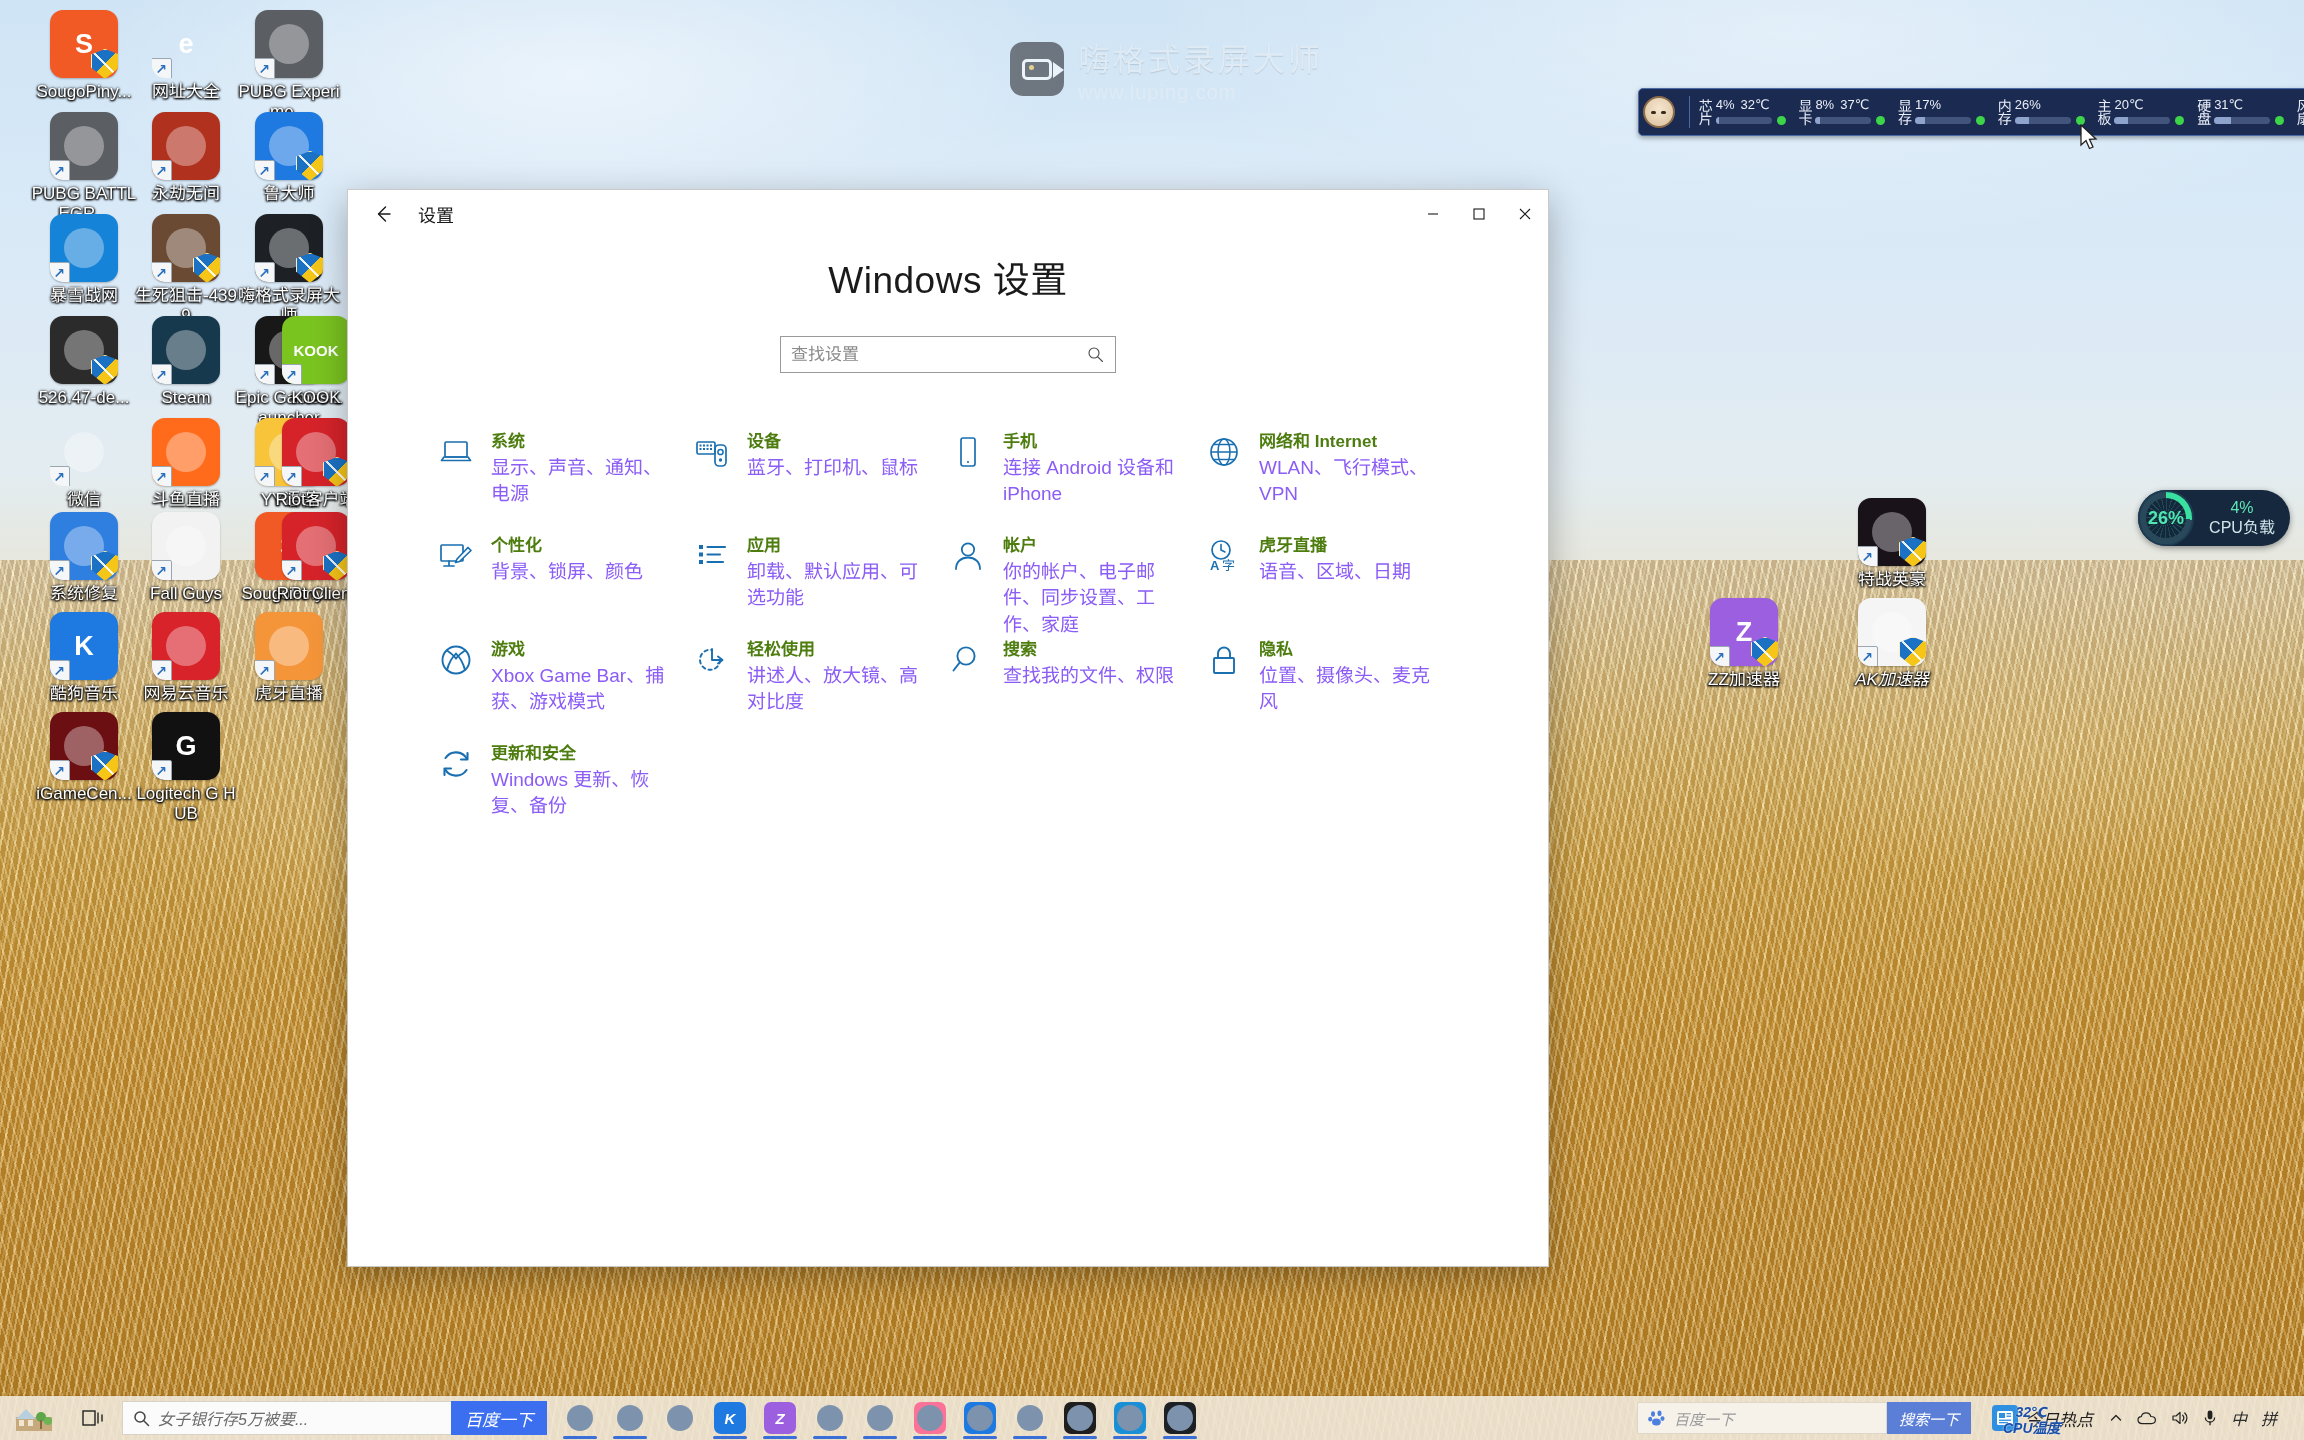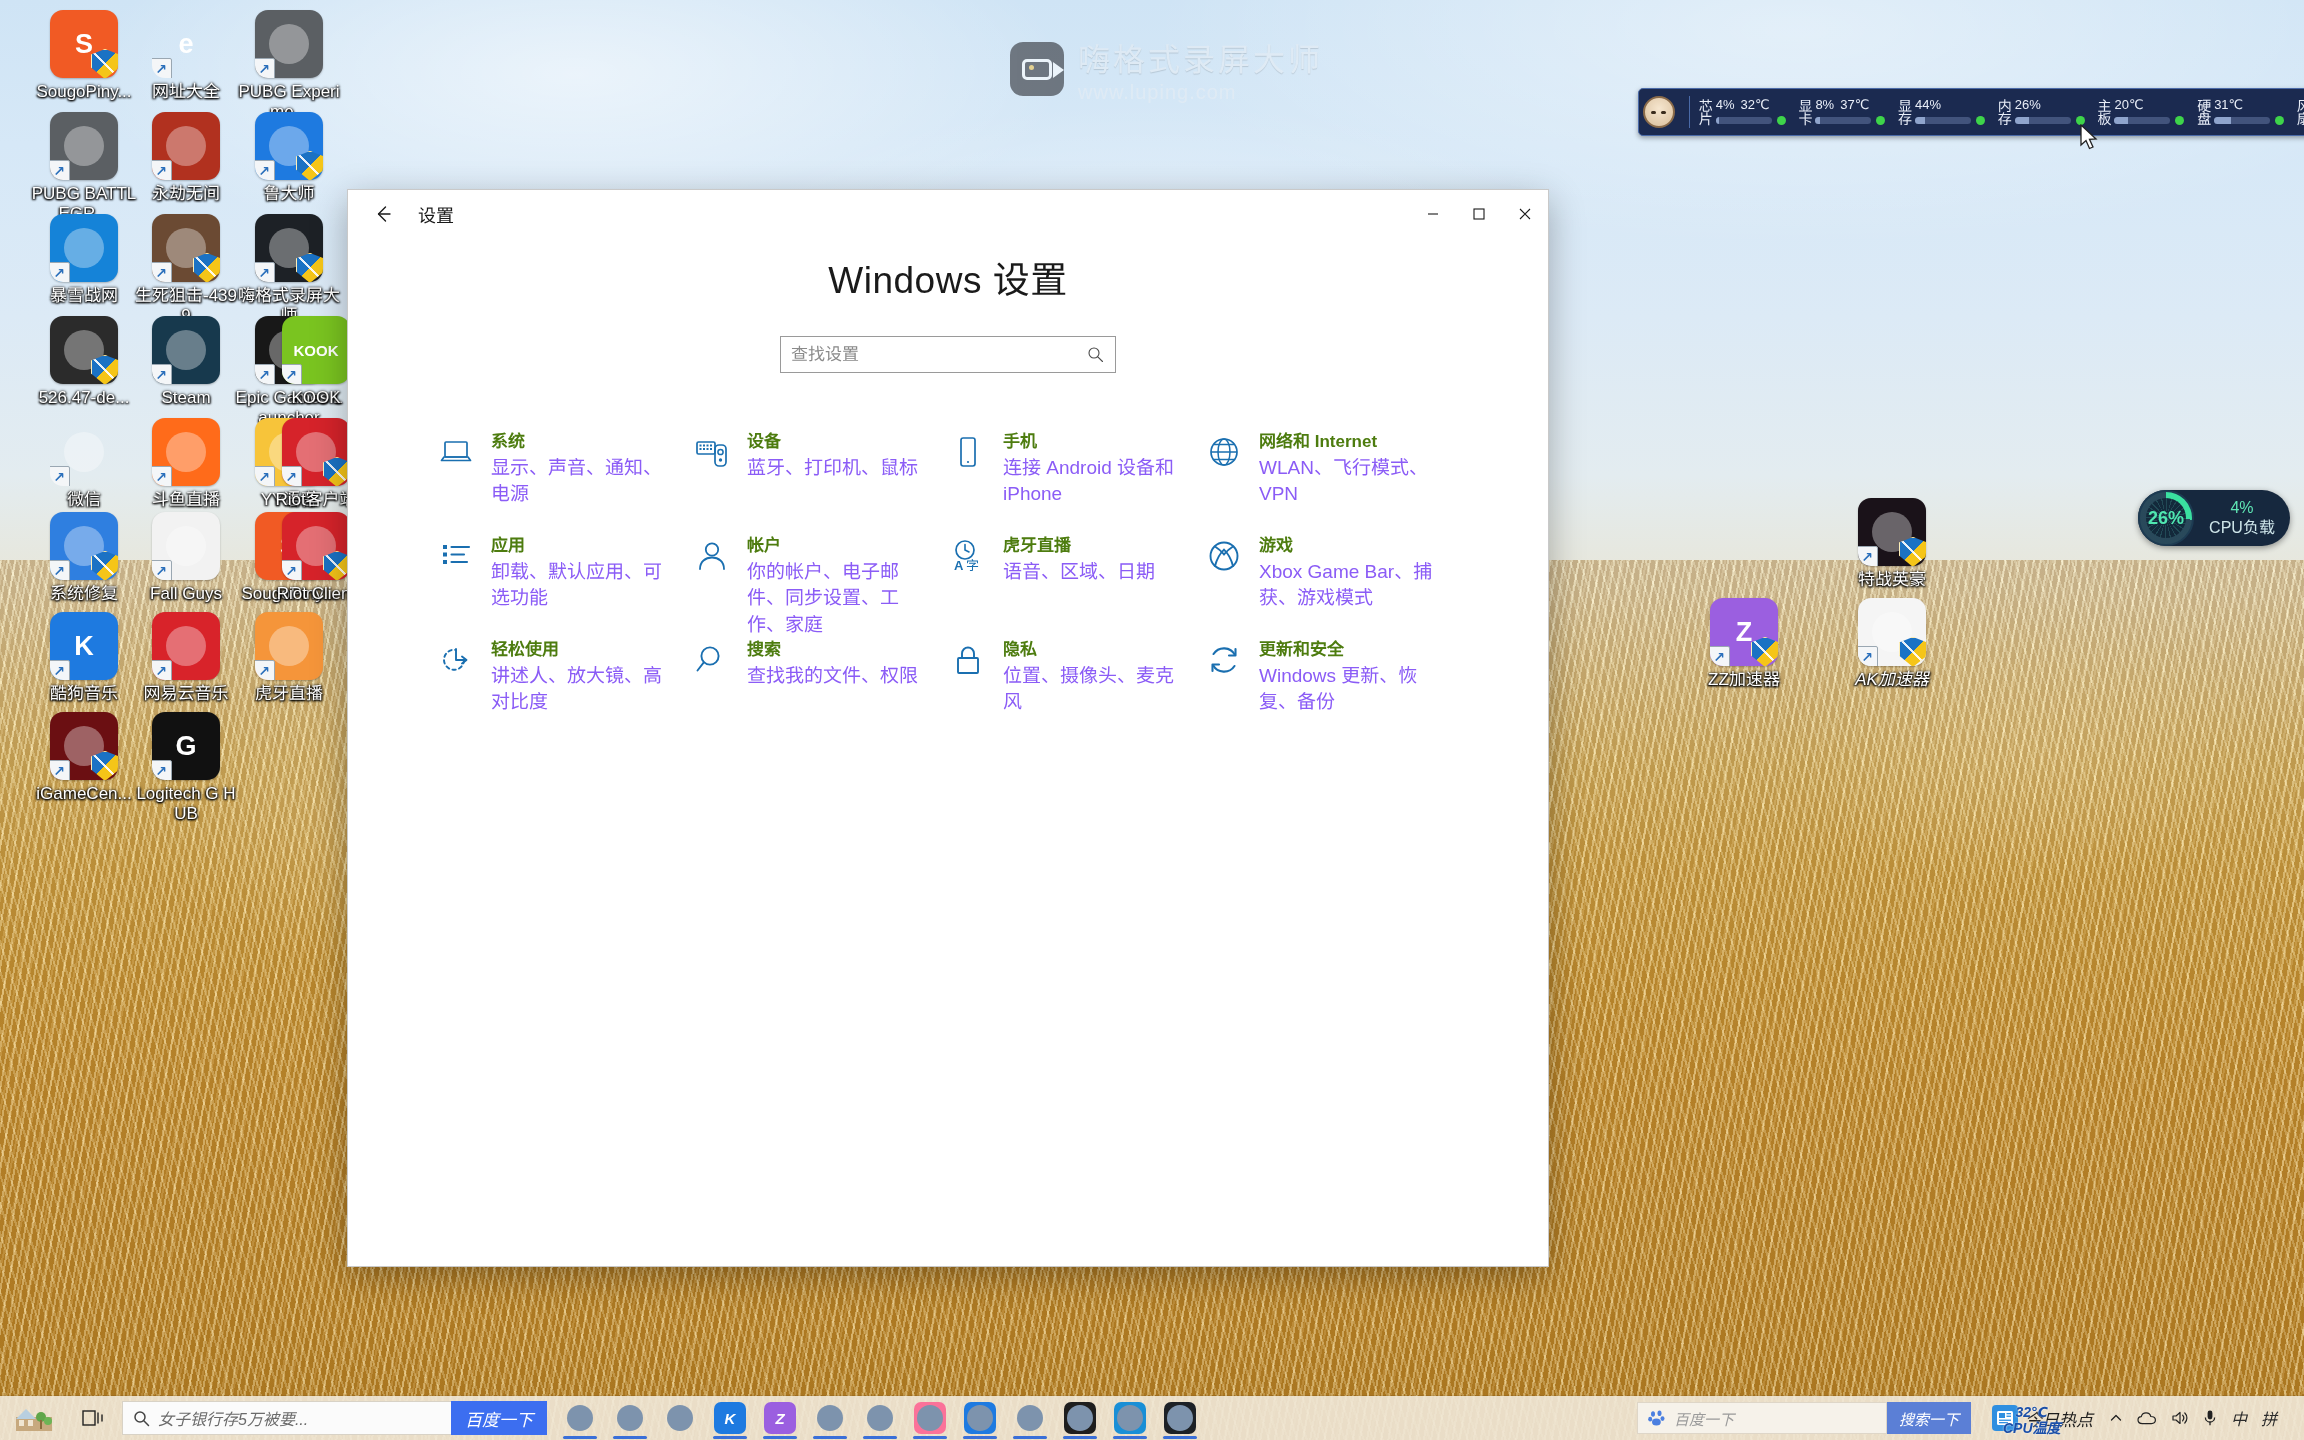--- a/index.html
+++ b/index.html
@@ -586,21 +586,21 @@
               <div class="mon-bar">
                 <i style="width: 8%;"></i>
               </div>
               <div class="mon-dot"></div>
             </div>
           </div>
         </div>
         <div class="mon-cell">
           <div class="mon-lbl">显存</div>
           <div class="mon-body">
-            <div class="mon-top"><span>44%</span></div>
+            <div class="mon-top"><span>17%</span></div>
             <div class="mon-bot">
               <div class="mon-bar">
                 <i style="width: 17%;"></i>
               </div>
               <div class="mon-dot"></div>
             </div>
           </div>
         </div>
         <div class="mon-cell">
           <div class="mon-lbl">内存</div>
@@ -761,20 +761,33 @@
               </svg>
             </div>
             <div class="si-text">
               <div class="si-title">网络和 Internet</div>
               <div class="si-sub">WLAN、飞行模式、VPN</div>
             </div>
           </div>
           <div class="setting-item">
             <div class="si-icon">
               <svg width="36" height="36" viewBox="0 0 36 36">
+                <rect x="3" y="7" width="22" height="16" rx="1" fill="none" stroke="currentColor" stroke-width="1.7"></rect>
+                <path d="M11 23 L11 28 M6 28 H16" stroke="currentColor" stroke-width="1.7" stroke-linecap="round"></path>
+                <path d="M19 21 L30 9.5 L33 12.5 L21.5 23.5 L17.5 24.5 Z" fill="#fff" stroke="currentColor" stroke-width="1.7" stroke-linejoin="round"></path>
+              </svg>
+            </div>
+            <div class="si-text">
+              <div class="si-title">个性化</div>
+              <div class="si-sub">背景、锁屏、颜色</div>
+            </div>
+          </div>
+          <div class="setting-item">
+            <div class="si-icon">
+              <svg width="36" height="36" viewBox="0 0 36 36">
                 <g fill="currentColor">
                   <rect x="5" y="7" width="4" height="4"></rect>
                   <rect x="5" y="14.5" width="4" height="4"></rect>
                   <rect x="5" y="22" width="4" height="4"></rect>
                 </g>
                 <g stroke="currentColor" stroke-width="2.1" stroke-linecap="round">
                   <path d="M13.5 9 H31"></path>
                   <path d="M13.5 16.5 H26"></path>
                   <path d="M13.5 24 H29"></path>
                 </g>

